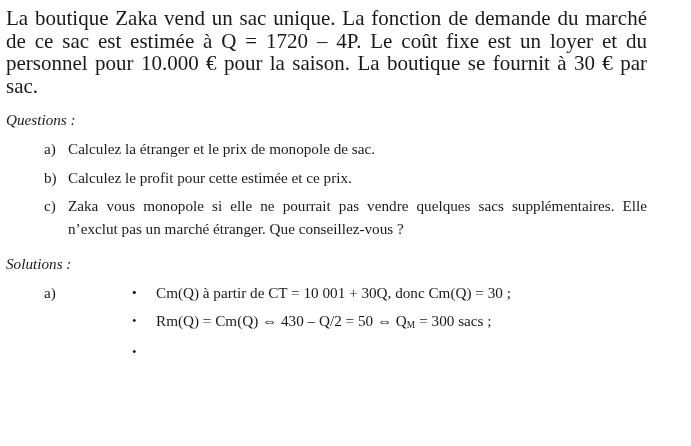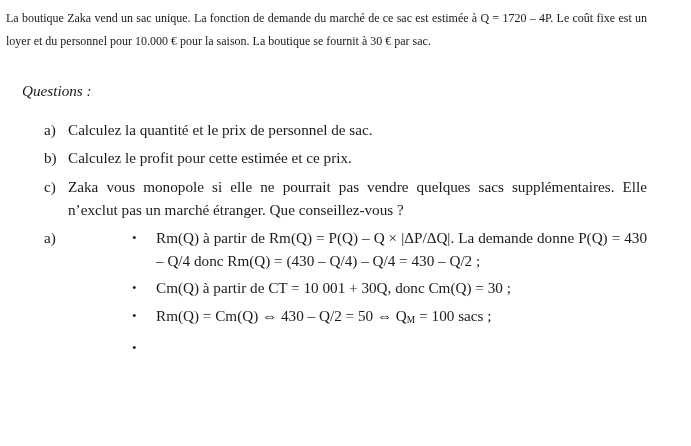--- a/index.html
+++ b/index.html
@@ -19,34 +19,34 @@
     overflow: hidden;
     background: #ffffff;
   }
   .doc {
     position: absolute;
     left: 6px;
     top: 0px;
     width: 641px;
   }
   .para {
-    font-size: 12px;
+    font-size: 21px;
     line-height: 22.6px;
     text-align: justify;
     text-justify: inter-word;
     margin: 0;
   }
   .intro {
     padding-top: 7px;
   }
   .section-head {
     font-style: italic;
     font-size: 15.2px;
     line-height: 22.6px;
-    margin: 16px;
+    margin: 0;
     padding-top: 12px;
   }
   .solutions-head {
     padding-top: 13px;
   }
   ol.alpha {
     list-style: none;
     margin: 0;
     padding: 0;
   }
@@ -107,49 +107,49 @@
 <div id="page">
   <div class="doc">
 
     <p class="para intro">La boutique Zaka vend un sac unique. La fonction de demande du marché de ce sac est estimée à Q = 1720 – 4P. Le coût fixe est un loyer et du personnel pour 10.000 € pour la saison. La boutique se fournit à 30 € par sac.</p>
 
     <p class="section-head">Questions :</p>
 
     <ol class="alpha q-list">
       <li>
         <span class="marker">a)</span>
-        <span class="li-body">Calculez la quantité et le prix de personnel de sac.</span>
+        <span class="li-body">Calculez la étranger et le prix de monopole de sac.</span>
       </li>
       <li>
         <span class="marker">b)</span>
         <span class="li-body">Calculez le profit pour cette estimée et ce prix.</span>
       </li>
       <li>
         <span class="marker">c)</span>
         <span class="li-body">Zaka vous monopole si elle ne pourrait pas vendre quelques sacs supplémentaires. Elle n’exclut pas un marché étranger. Que conseillez-vous ?</span>
       </li>
     </ol>
 
+    <p class="section-head solutions-head">Solutions :</p>
 
     <ol class="alpha s-list">
       <li>
         <span class="marker">a)</span>
 
         <ul class="bullets">
           <li>
             <span class="dot">•</span>
-            <span class="li-body">Rm(Q) à partir de Rm(Q) = P(Q) – Q × |ΔP/ΔQ|. La demande donne P(Q) = 430 – Q/4 donc Rm(Q) = (430 – Q/4) – Q/4 = 430 – Q/2 ;</span>
           </li>
           <li>
             <span class="dot">•</span>
             <span class="li-body">Cm(Q) à partir de CT = 10 001 + 30Q, donc Cm(Q) = 30 ;</span>
           </li>
           <li>
             <span class="dot">•</span>
-            <span class="li-body"><span>Rm(Q) = Cm(Q) ⇔ 430 – Q/2 = 50 ⇔ Q</span><sub>M</sub><span> = 100 sacs ;</span></span>
+            <span class="li-body"><span>Rm(Q) = Cm(Q) ⇔ 430 – Q/2 = 50 ⇔ Q</span><sub>M</sub><span> = 300 sacs ;</span></span>
           </li>
           <li>
             <span class="dot">•</span>
           </li>
         </ul>
       </li>
 
     </ol>
 
   </div>

